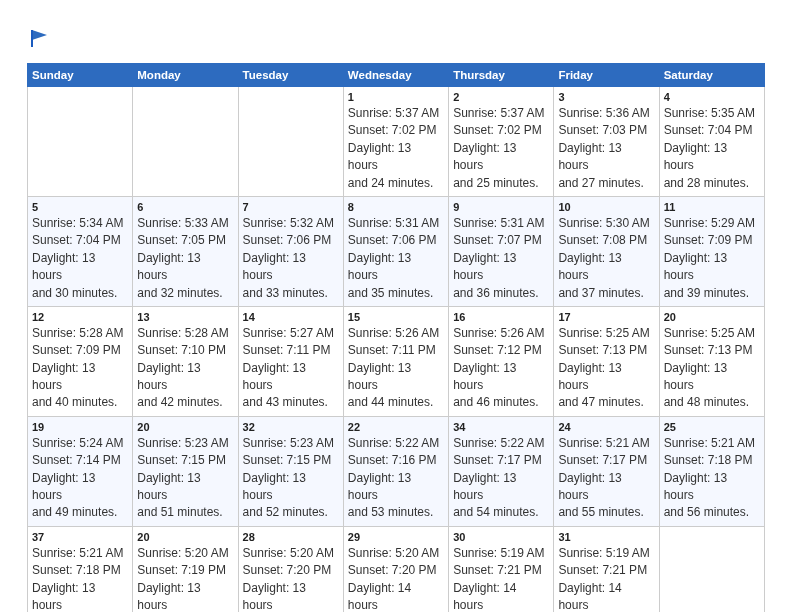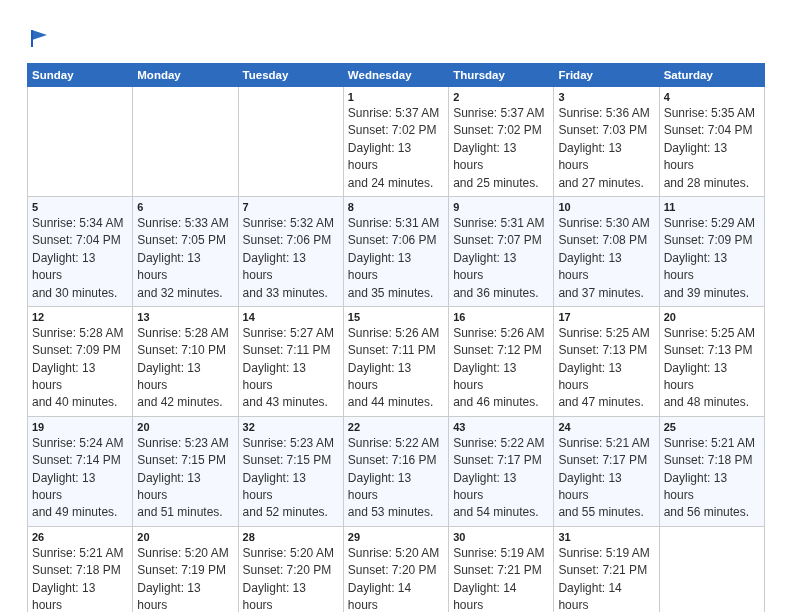--- a/index.html
+++ b/index.html
@@ -227,35 +227,35 @@
           </td>
           <td>
             <span class="day-number">32</span>
             <div class="day-info">Sunrise: 5:23 AM<br>Sunset: 7:15 PM<br>Daylight: 13 hours<br>and 52 minutes.</div>
           </td>
           <td>
             <span class="day-number">22</span>
             <div class="day-info">Sunrise: 5:22 AM<br>Sunset: 7:16 PM<br>Daylight: 13 hours<br>and 53 minutes.</div>
           </td>
           <td>
-            <span class="day-number">43</span>
+            <span class="day-number">34</span>
             <div class="day-info">Sunrise: 5:22 AM<br>Sunset: 7:17 PM<br>Daylight: 13 hours<br>and 54 minutes.</div>
           </td>
           <td>
             <span class="day-number">24</span>
             <div class="day-info">Sunrise: 5:21 AM<br>Sunset: 7:17 PM<br>Daylight: 13 hours<br>and 55 minutes.</div>
           </td>
           <td>
             <span class="day-number">25</span>
             <div class="day-info">Sunrise: 5:21 AM<br>Sunset: 7:18 PM<br>Daylight: 13 hours<br>and 56 minutes.</div>
           </td>
         </tr>
         <tr>
           <td>
-            <span class="day-number">26</span>
+            <span class="day-number">37</span>
             <div class="day-info">Sunrise: 5:21 AM<br>Sunset: 7:18 PM<br>Daylight: 13 hours<br>and 57 minutes.</div>
           </td>
           <td>
             <span class="day-number">20</span>
             <div class="day-info">Sunrise: 5:20 AM<br>Sunset: 7:19 PM<br>Daylight: 13 hours<br>and 58 minutes.</div>
           </td>
           <td>
             <span class="day-number">28</span>
             <div class="day-info">Sunrise: 5:20 AM<br>Sunset: 7:20 PM<br>Daylight: 13 hours<br>and 59 minutes.</div>
           </td>

